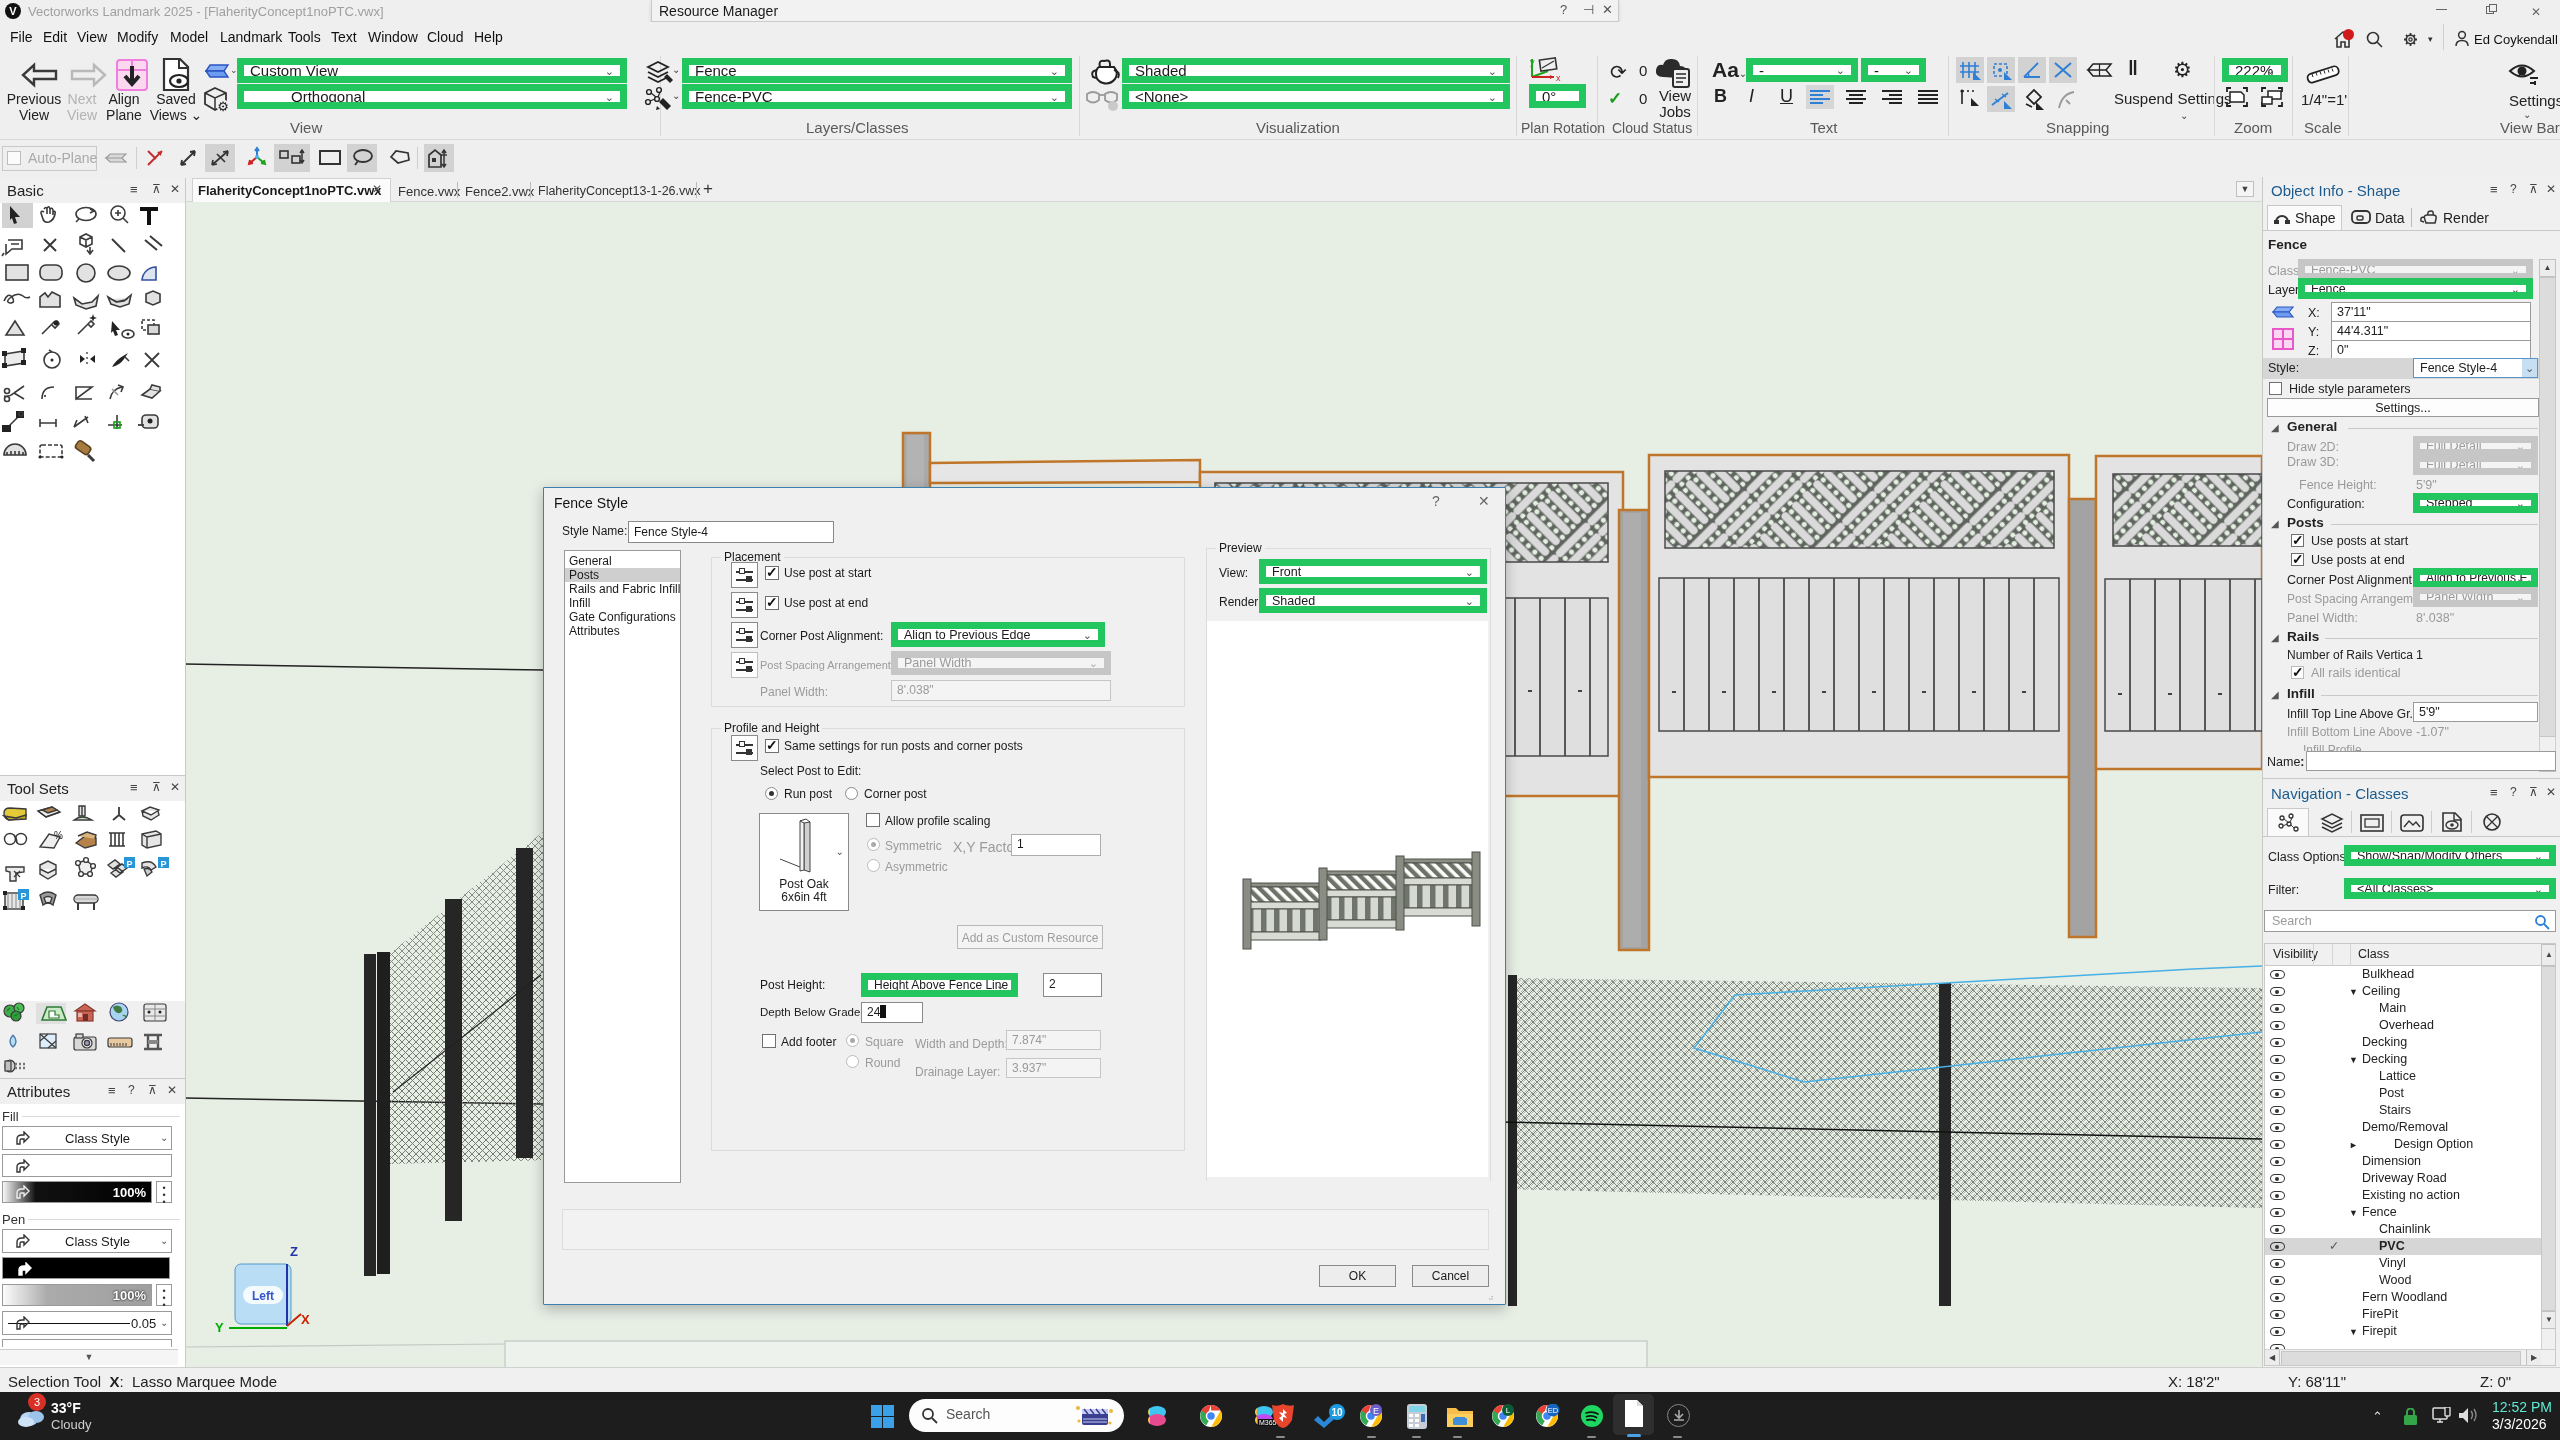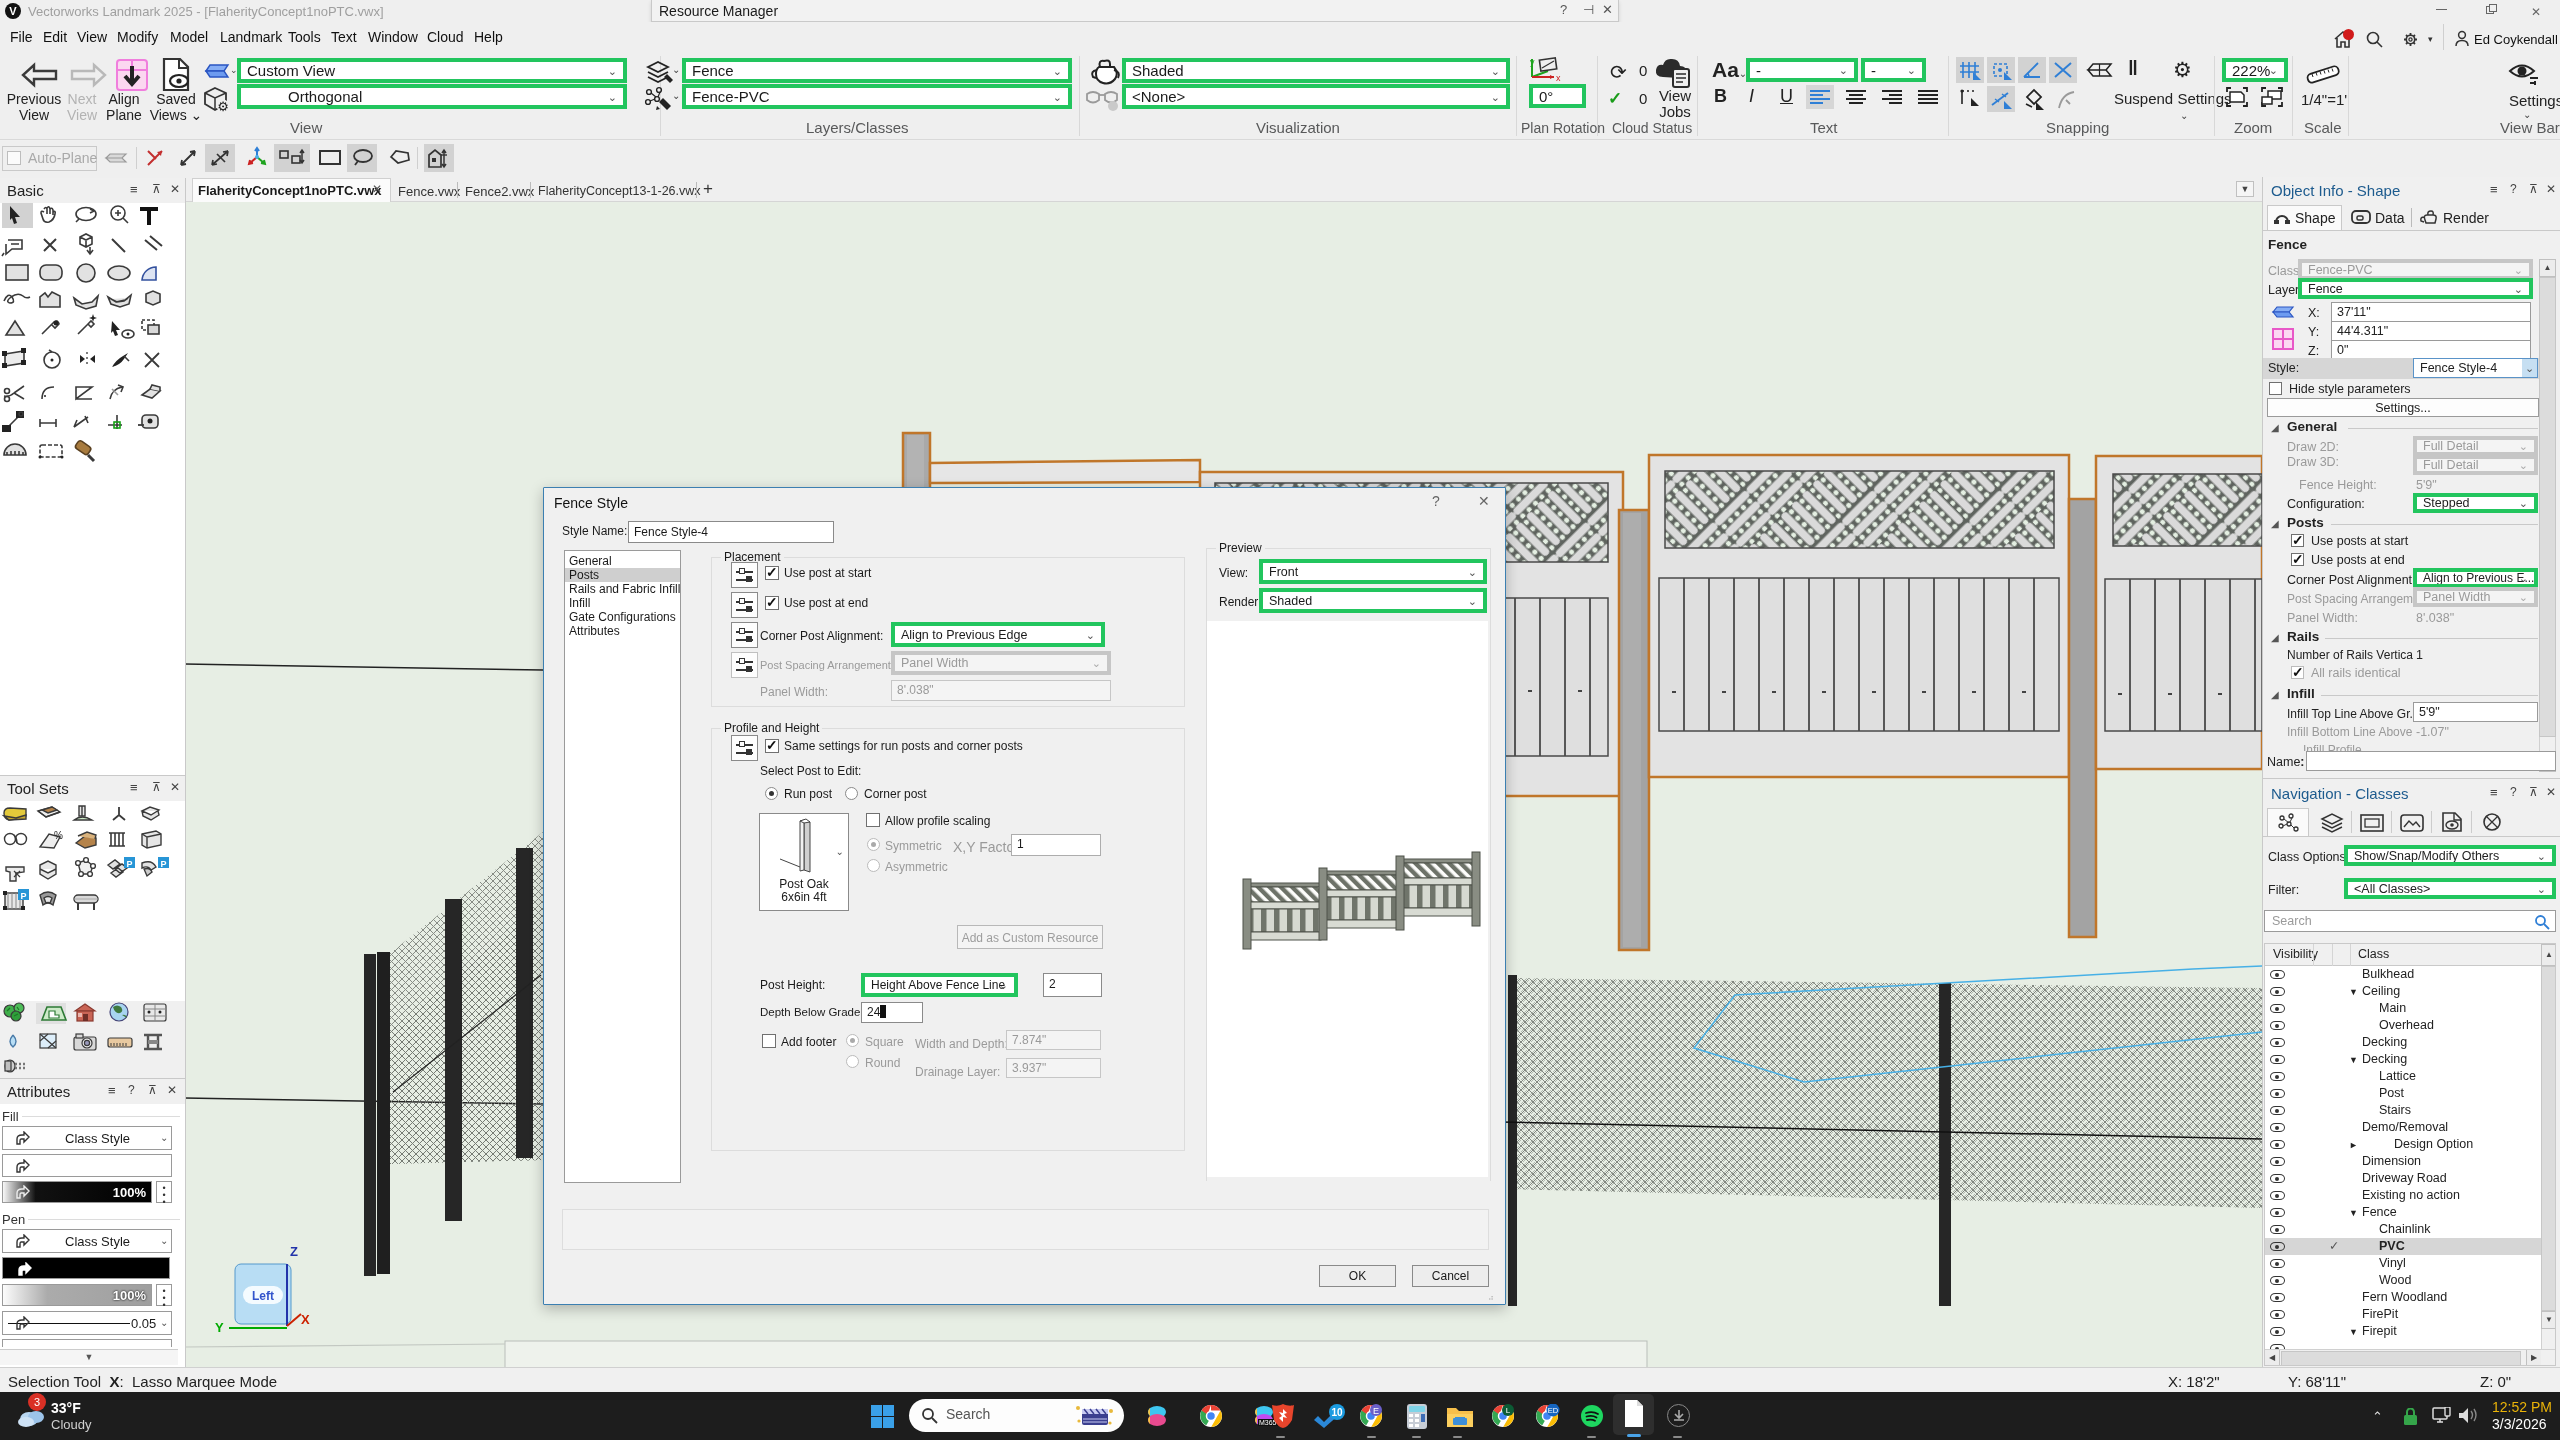--- a/index.html
+++ b/index.html
@@ -1,20 +1,20 @@
 <!DOCTYPE html>
 <html><head>
 <meta charset="utf-8">
 <style>
 * { margin:0; padding:0; box-sizing:border-box; }
 html,body { width:2560px; height:1440px; overflow:hidden; font-family:"Liberation Sans", sans-serif; }
 body { position:relative; background:#f0f0f0; font-size:15px; color:#1a1a1a; }
 .abs { position:absolute; }
 .gray { color:#9a9a9a; }
-.ddown { background:#fff; border:4px solid #22c55e; position:absolute; font-size:15px; padding-left:6px; display:flex; align-items:center; white-space:nowrap; overflow:hidden; }
+.ddown { background:#fff; border:7px solid #22c55e; position:absolute; font-size:15px; padding-left:6px; display:flex; align-items:center; white-space:nowrap; overflow:hidden; }
 .ddown .chv { position:absolute; right:6px; top:50%; transform:translateY(-50%); color:#555; font-size:11px; }
 .chk { width:14px; height:14px; border:1px solid #707070; background:#fff; position:absolute; }
 .chk.on:before { content:"✓"; position:absolute; left:0px; top:-3px; font-size:14px; color:#111; font-weight:bold;}
 .radio { width:13px; height:13px; border:1px solid #8a8a8a; background:#fff; border-radius:50%; position:absolute; }
 .radio.on:before { content:""; position:absolute; left:3px; top:3px; width:5px; height:5px; border-radius:50%; background:#333; }
 .sep-v { position:absolute; width:1px; background:#d8d8d8; }
 .grouplbl { position:absolute; color:#58595a; }
 .slbtn { width:27px; height:26px; background:#fdfdfd; border:1px solid #8a8a8a; }
 .slbtn:before { content:""; position:absolute; left:4px; top:8px; width:17px; height:2px; background:#333; box-shadow:0 8px 0 #333; }
 .slbtn:after { content:""; position:absolute; left:7px; top:5px; width:4px; height:4px; background:#fdfdfd; border:1.5px solid #333; box-shadow:7px 8px 0 0 #333; }
@@ -1321,15 +1321,15 @@
     </svg>
 <svg class="abs" style="left:2432px;top:15px;" width="22" height="19" viewBox="0 0 22 19">
       <rect x="1" y="1" width="14" height="11" rx="1" fill="none" stroke="#ddd" stroke-width="1.5"></rect>
       <path d="M5,15 h6 M8,12 v3" stroke="#ddd" stroke-width="1.5"></path>
       <rect x="13" y="0" width="5" height="9" rx="1" fill="#1d1d1d" stroke="#ddd" stroke-width="1.4"></rect>
     </svg>
 <svg class="abs" style="left:2458px;top:15px;" width="20" height="17" viewBox="0 0 20 17">
       <path d="M1,6 h4 l5,-5 v15 l-5,-5 h-4 Z" fill="#ddd"></path>
       <path d="M13,4 q3,4 0,8 M16,2 q4,6 0,12" stroke="#888" stroke-width="1.4" fill="none"></path>
     </svg>
-<div class="abs" style="left:2492px;top:7px;color:#eab308;font-size:14px;">12:52 PM</div>
+<div class="abs" style="left:2492px;top:7px;color:#5eead4;font-size:14px;">12:52 PM</div>
 <div class="abs" style="left:2492px;top:24px;color:#fff;font-size:14px;">3/3/2026</div>
 </div>
 
 </body></html>

